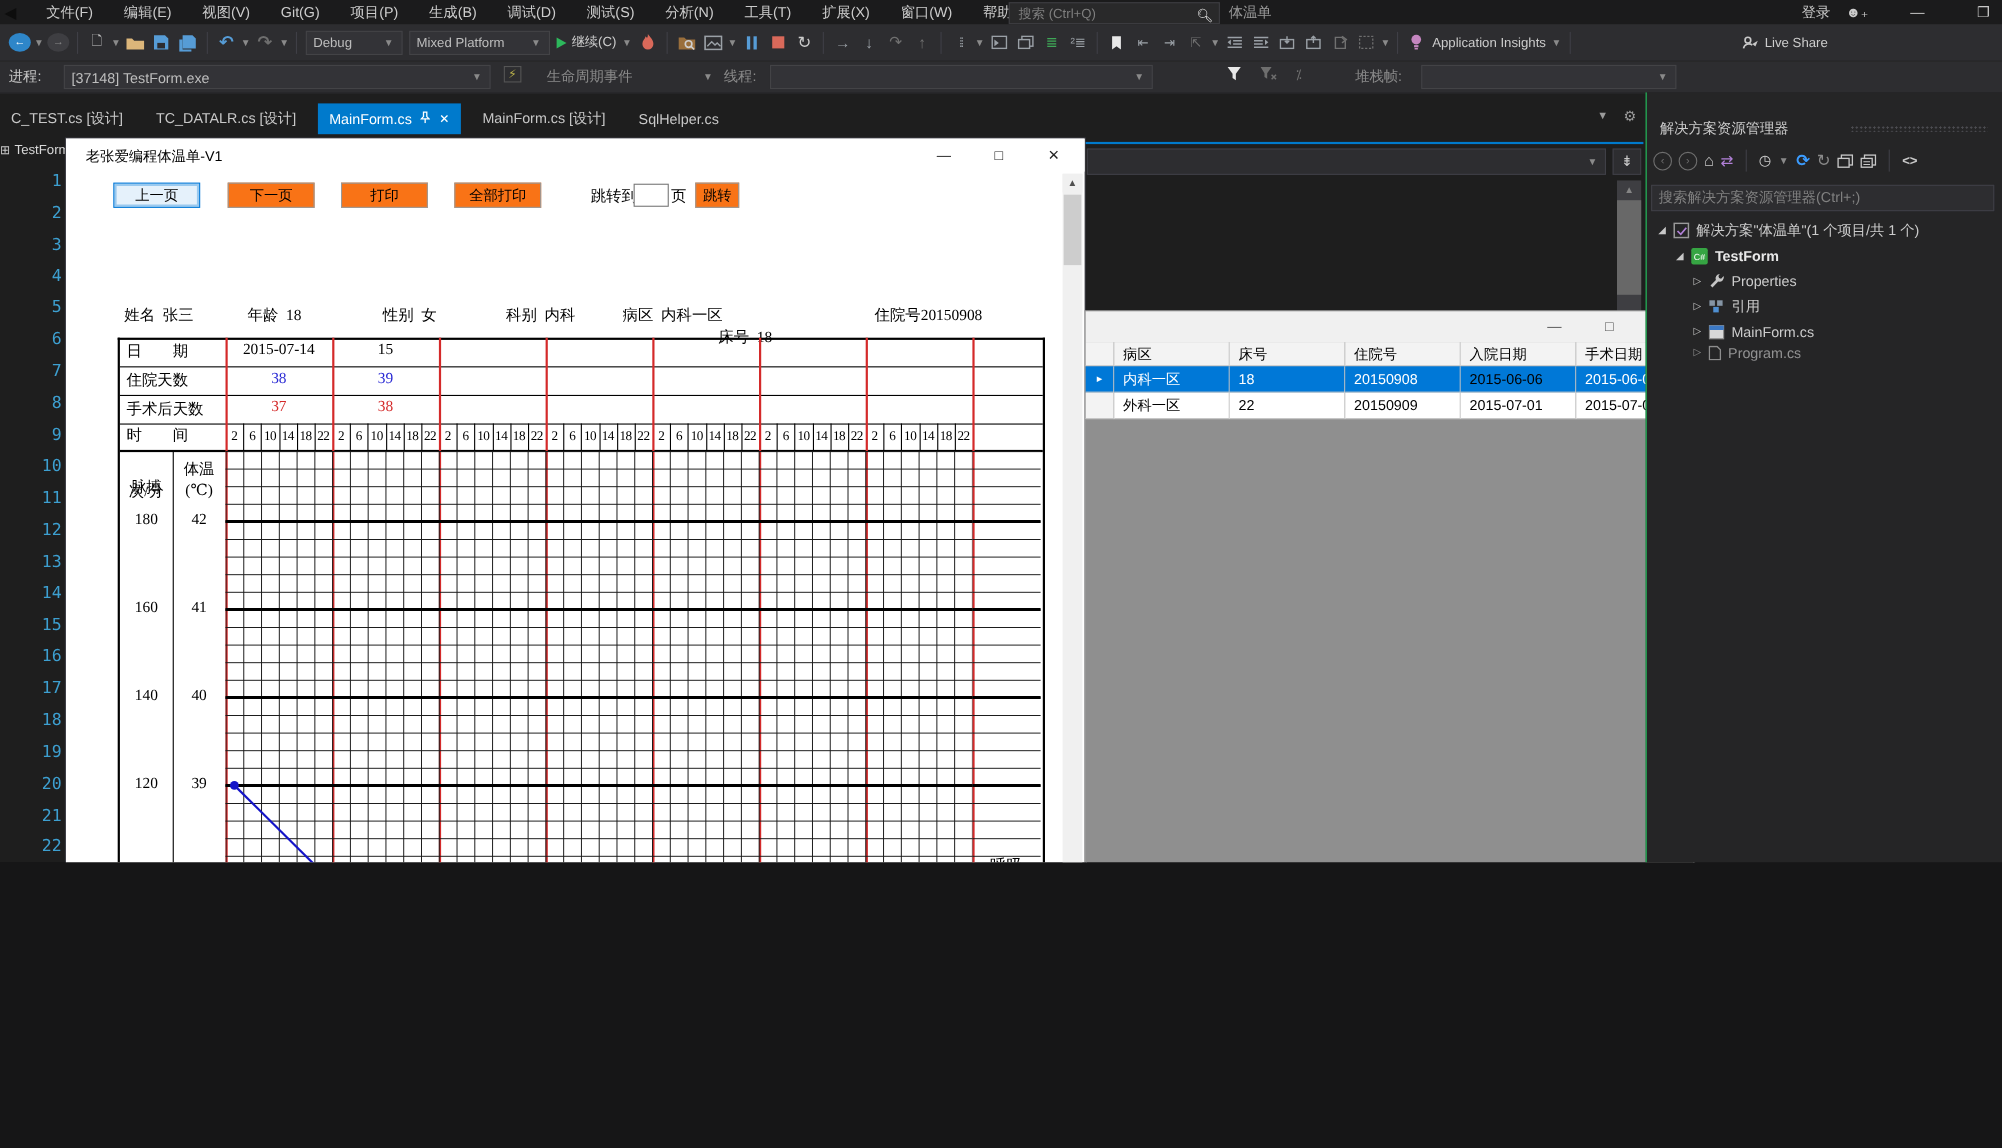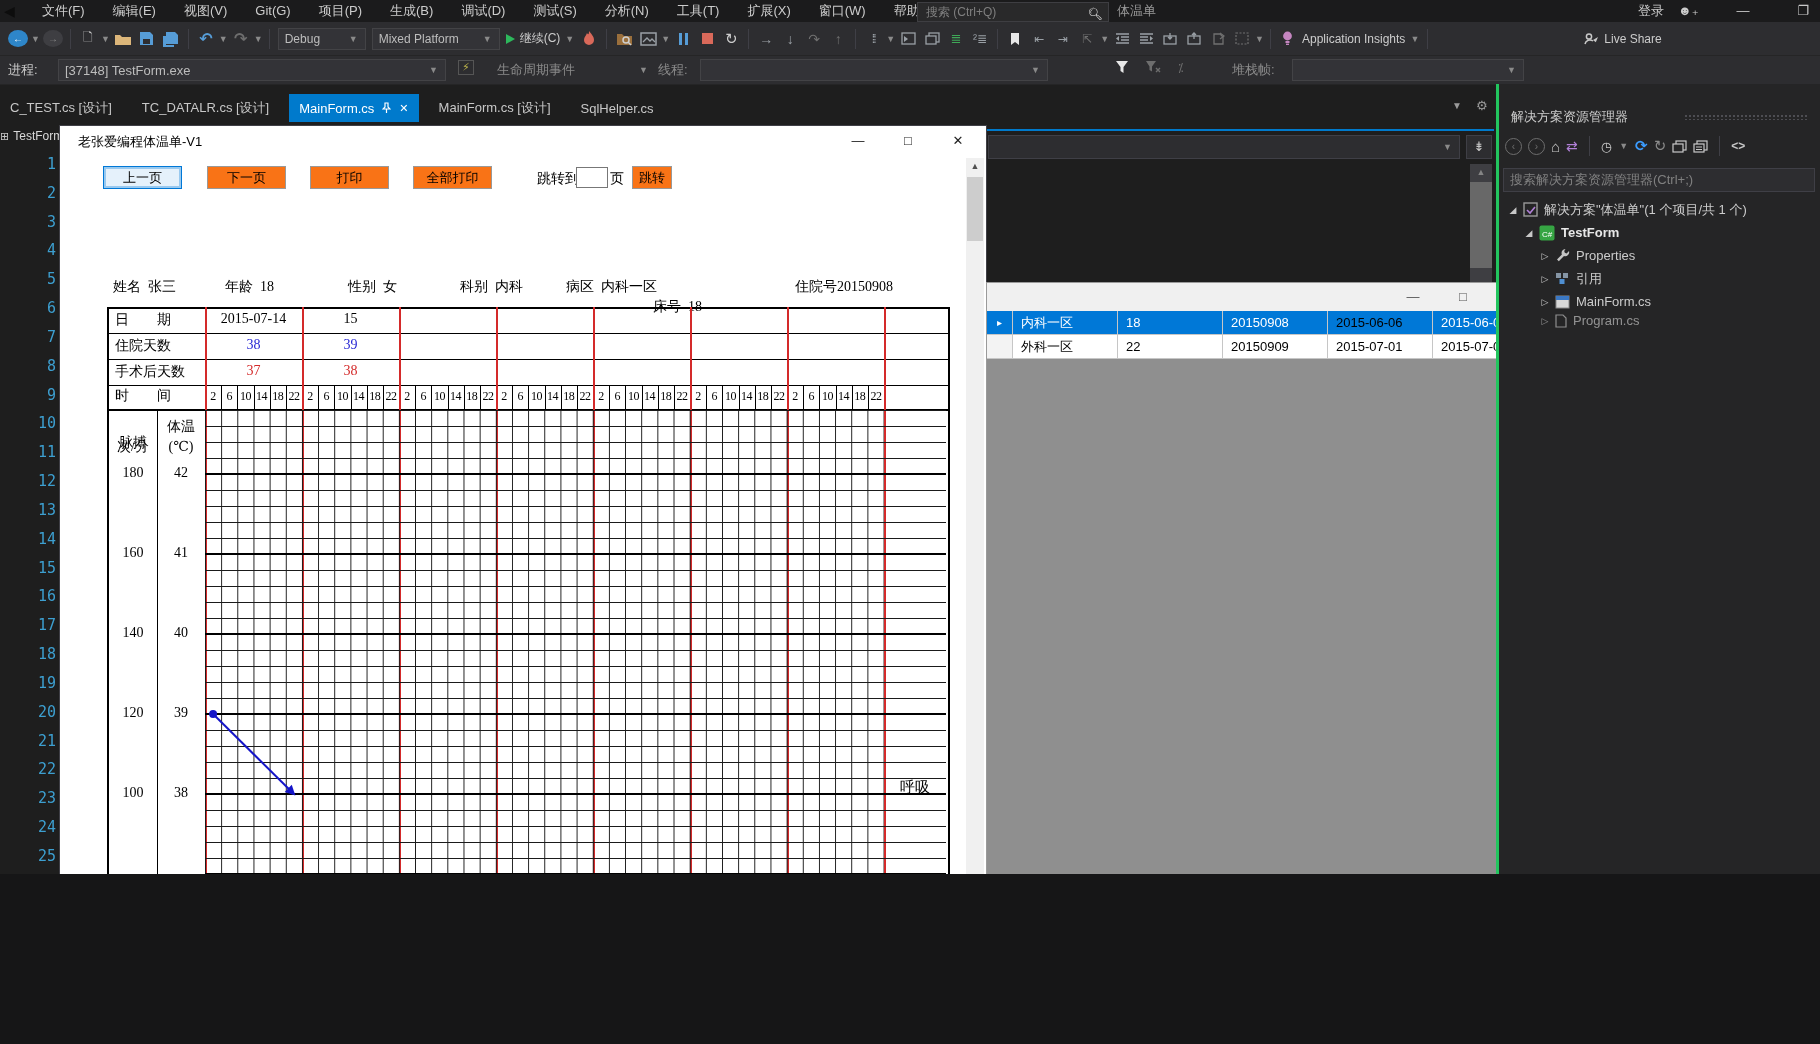--- a/index.html
+++ b/index.html
@@ -1,16 +1,16 @@
 <!DOCTYPE html>
 <html><head>
 <meta charset="utf-8">
 <style>
   html,body{margin:0;padding:0;background:#161617;font-family:"Liberation Sans","DejaVu Sans",sans-serif;}
-  #app{position:relative;width:1820px;height:874px;overflow:hidden;background:#1e1e1e;}
+  #app{position:relative;width:1820px;height:784px;overflow:hidden;background:#1e1e1e;}
   .abs{position:absolute;}
   
   #titlebar{left:0;top:0;width:1820px;height:22px;background:#1b1b1c;color:#cccccc;font-size:13px;}
   #menubar{position:absolute;left:28px;top:0;height:22px;display:flex;align-items:center;gap:0;}
   .menu-item{padding:0 14px;height:22px;line-height:22px;white-space:nowrap;cursor:default;}
   #qsearch{position:absolute;left:917px;top:2px;width:182px;height:18px;background:#29292a;border:1px solid #3e3e42;color:#7f7f7f;font-size:12px;line-height:18px;padding-left:8px;}
   #qsearch .mag{position:absolute;right:5px;top:2px;color:#e8e8e8;font-size:12px;}
   .tb-caption{position:absolute;top:0;height:22px;line-height:22px;color:#9a9a9a;}
   .win-glyph{position:absolute;top:0;height:22px;line-height:22px;color:#c8c8c8;font-size:13px;text-align:center;width:30px;}
   #toolbar{left:0;top:22px;width:1820px;height:34px;background:#2d2d30;border-bottom:1px solid #252526;display:flex;align-items:center;font-size:12px;color:#cccccc;padding-left:6px;box-sizing:border-box;}
@@ -71,21 +71,21 @@
   #mf-scroll .up{text-align:center;color:#505050;font-size:9px;height:17px;line-height:17px;background:#f0f0f0;}
   #mf-scroll .thumb{position:absolute;left:1px;top:19px;width:16px;height:64px;background:#cdcdcd;}
   
   #datawin{left:987px;top:283px;width:553px;height:761px;background:#8f8f8f;box-shadow:0 0 0 1px #9a9a9a;}
   #dw-title{position:absolute;left:0;top:0;width:100%;height:28px;background:#f0f0f0;}
   .dw-ctl{position:absolute;top:3px;width:30px;height:22px;text-align:center;line-height:22px;color:#555;font-size:13px;}
   #dwgrid{position:absolute;left:0;top:28px;width:553px;font-size:13px;}
   .dg-row{display:flex;}
   .dg-cell{box-sizing:border-box;border-right:1px solid #c6c6c6;border-bottom:1px solid #c6c6c6;padding:0 0 0 8px;overflow:hidden;white-space:nowrap;display:flex;align-items:center;}
   
-  #sepanel{left:1496px;top:84px;width:324px;height:960px;background:#252526;color:#cccccc;font-size:13px;border-left:3px solid #22c55e;box-sizing:border-box;}
+  #sepanel{left:1496px;top:84px;width:324px;height:960px;background:#252526;color:#cccccc;font-size:13px;border-left:1px solid #22c55e;box-sizing:border-box;}
   #se-title{position:absolute;left:12px;top:24px;white-space:nowrap;}
   #se-dots{position:absolute;left:185px;top:30px;width:125px;height:6px;
      background-image:radial-gradient(#4d4d52 1px, transparent 1px);background-size:4px 4px;}
   #se-toolbar{position:absolute;left:6px;top:52px;display:flex;align-items:center;gap:6px;color:#c8c8c8;}
   #se-search{position:absolute;left:4px;top:84px;width:312px;height:24px;background:#2d2d30;border:1px solid #3f3f46;box-sizing:border-box;color:#808080;line-height:22px;padding-left:6px;white-space:nowrap;overflow:hidden;}
   #setree{position:absolute;left:0;top:114px;width:324px;}
   .trow{position:absolute;height:23px;display:flex;align-items:center;white-space:nowrap;}
   .tarrow{width:12px;font-size:9px;color:#c8c8c8;text-align:center;margin-right:4px;}
   .ticon{margin-right:6px;display:inline-flex;}
   .se-ic{display:inline-flex;align-items:center;justify-content:center;}
@@ -546,20 +546,28 @@
     </div>
   </div>
 
   <div id="datawin" class="abs">
     <div id="dw-title">
       <span class="dw-ctl" style="left:411px;">—</span>
       <span class="dw-ctl" style="left:461px;">□</span>
       <span class="dw-ctl" style="left:511px;">✕</span>
     </div>
     <div id="dwgrid">
+        <div class="dg-row" style="height: 22px;">
+          <div class="dg-cell" style="width: 26px; background: rgb(243, 243, 243); padding: 0px;"></div>
+          <div class="dg-cell" style="width: 105px; background: rgb(243, 243, 243); color: rgb(0, 0, 0);">病区</div>
+          <div class="dg-cell" style="width: 105px; background: rgb(243, 243, 243); color: rgb(0, 0, 0);">床号</div>
+          <div class="dg-cell" style="width: 105px; background: rgb(243, 243, 243); color: rgb(0, 0, 0);">住院号</div>
+          <div class="dg-cell" style="width: 105px; background: rgb(243, 243, 243); color: rgb(0, 0, 0);">入院日期</div>
+          <div class="dg-cell" style="width: 107px; background: rgb(243, 243, 243); color: rgb(0, 0, 0);">手术日期</div>
+        </div>
         <div class="dg-row" style="height: 24px;">
           <div class="dg-cell" style="width: 26px; background: rgb(0, 120, 215); padding: 0px; justify-content: center; color: rgb(255, 255, 255); font-size: 10px;">▸</div>
           <div class="dg-cell" style="width: 105px; background: rgb(0, 120, 215); color: rgb(255, 255, 255);">内科一区</div>
           <div class="dg-cell" style="width: 105px; background: rgb(0, 120, 215); color: rgb(255, 255, 255);">18</div>
           <div class="dg-cell" style="width: 105px; background: rgb(0, 120, 215); color: rgb(255, 255, 255);">20150908</div>
           <div class="dg-cell" style="width: 105px; background: rgb(0, 120, 215); color: #000000;">2015-06-06</div>
           <div class="dg-cell" style="width: 107px; background: rgb(0, 120, 215); color: rgb(255, 255, 255);">2015-06-07</div>
         </div>
         <div class="dg-row" style="height: 24px;">
           <div class="dg-cell" style="width: 26px; background: rgb(243, 243, 243); padding: 0px; justify-content: center;"></div>

